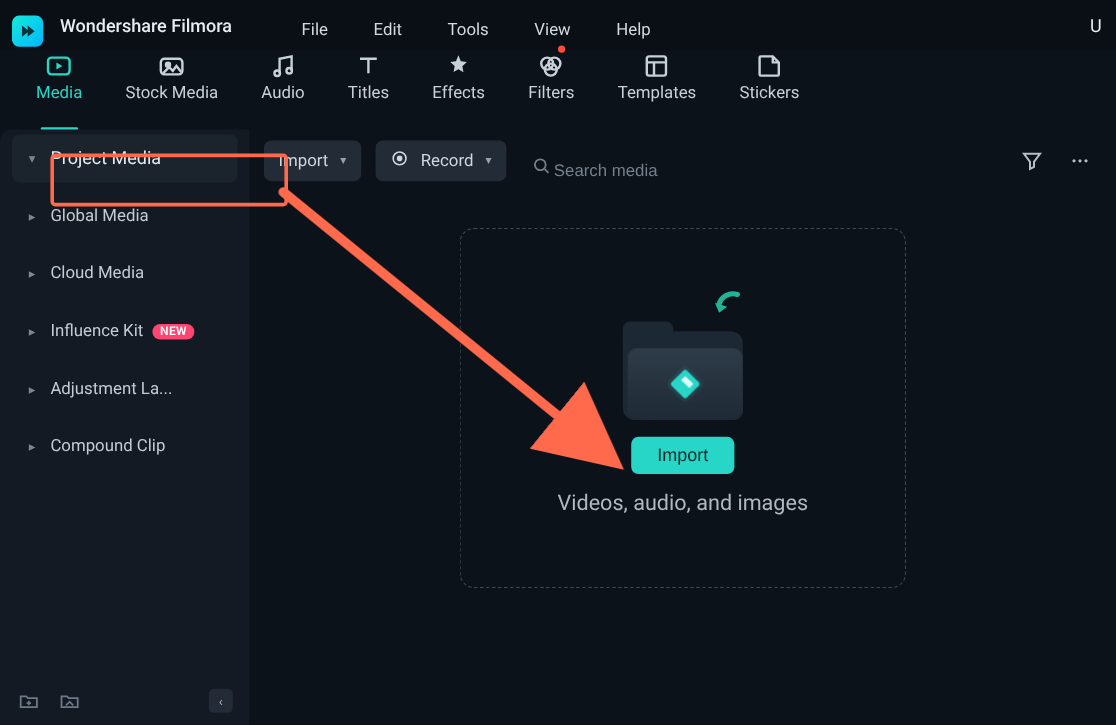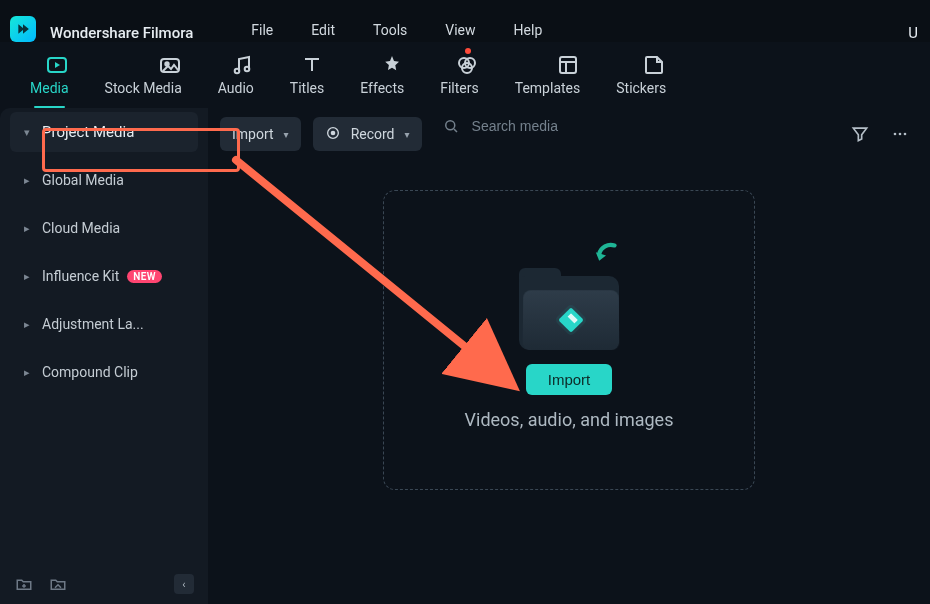--- a/index.html
+++ b/index.html
@@ -20,23 +20,23 @@
     height:604px;
     background:var(--bg);
     font-family:-apple-system,Segoe UI,Roboto,Arial,sans-serif;
     color:var(--text);
     overflow:hidden;
     position:relative;
   }
   
   .menubar{
     display:flex;
-    align-items:flex-end;
+    align-items:flex-start;
     height:42px;
-    padding:0 10px;
+    padding:13px 10px;
     gap:6px;
     background:#0a0f15;
   }
   .app-logo{
     width:26px;height:26px;border-radius:6px;
     background:linear-gradient(135deg,#16e8d8,#00b8ff);
     display:flex;align-items:center;justify-content:center;
     margin-right:8px;
   }
   .app-logo svg{width:14px;height:14px;}
@@ -53,23 +53,23 @@
 
   
   .toolbar-wrap{padding:8px 10px 0 30px;background:var(--bg);}
   .toolbar{
     display:flex;
     gap:36px;
     align-items:flex-end;
     height:58px;
   }
   .tool-tab{
-    display:flex;flex-direction:column;align-items:flex-end;gap:2px;
+    display:flex;flex-direction:column;align-items:center;gap:2px;
     font-size:14px;color:#c9d1d8;position:relative;cursor:pointer;
-    padding-bottom:12px;
+    padding-bottom:22px;
   }
   .tool-tab .icon{height:26px;display:flex;align-items:center;justify-content:center;}
   .tool-tab.active{color:var(--accent);}
   .tool-tab.active::after{
     content:'';position:absolute;bottom:0;left:4px;right:4px;height:2px;
     background:var(--accent);border-radius:2px;
   }
   .dot-notif::before{
     content:'';position:absolute;top:-4px;right:8px;width:6px;height:6px;
     background:#ff4b3a;border-radius:50%;
@@ -141,21 +141,21 @@
     height:52px;
   }
   .pill{
     display:flex;align-items:center;gap:10px;
     background:var(--panel3);
     height:34px;padding:0 12px;border-radius:6px;
     font-size:14px;color:#cfd7de;cursor:pointer;
   }
   .pill .chev{font-size:10px;color:#97a2ad;}
   .searchwrap{
-    display:flex;align-items:flex-start;gap:10px;flex:1;
+    display:flex;align-items:flex-end;flex:1;
     height:34px;padding:0 8px;color:#74808c;
   }
   .searchwrap input{
     flex:1;background:transparent;border:none;outline:none;
     color:#cfd7de;font-size:14px;
   }
   .searchwrap input::placeholder{color:#74808c;}
   .icon-btn{
     width:28px;height:28px;display:flex;align-items:center;justify-content:center;
     color:#b5bfc8;cursor:pointer;border-radius:4px;

